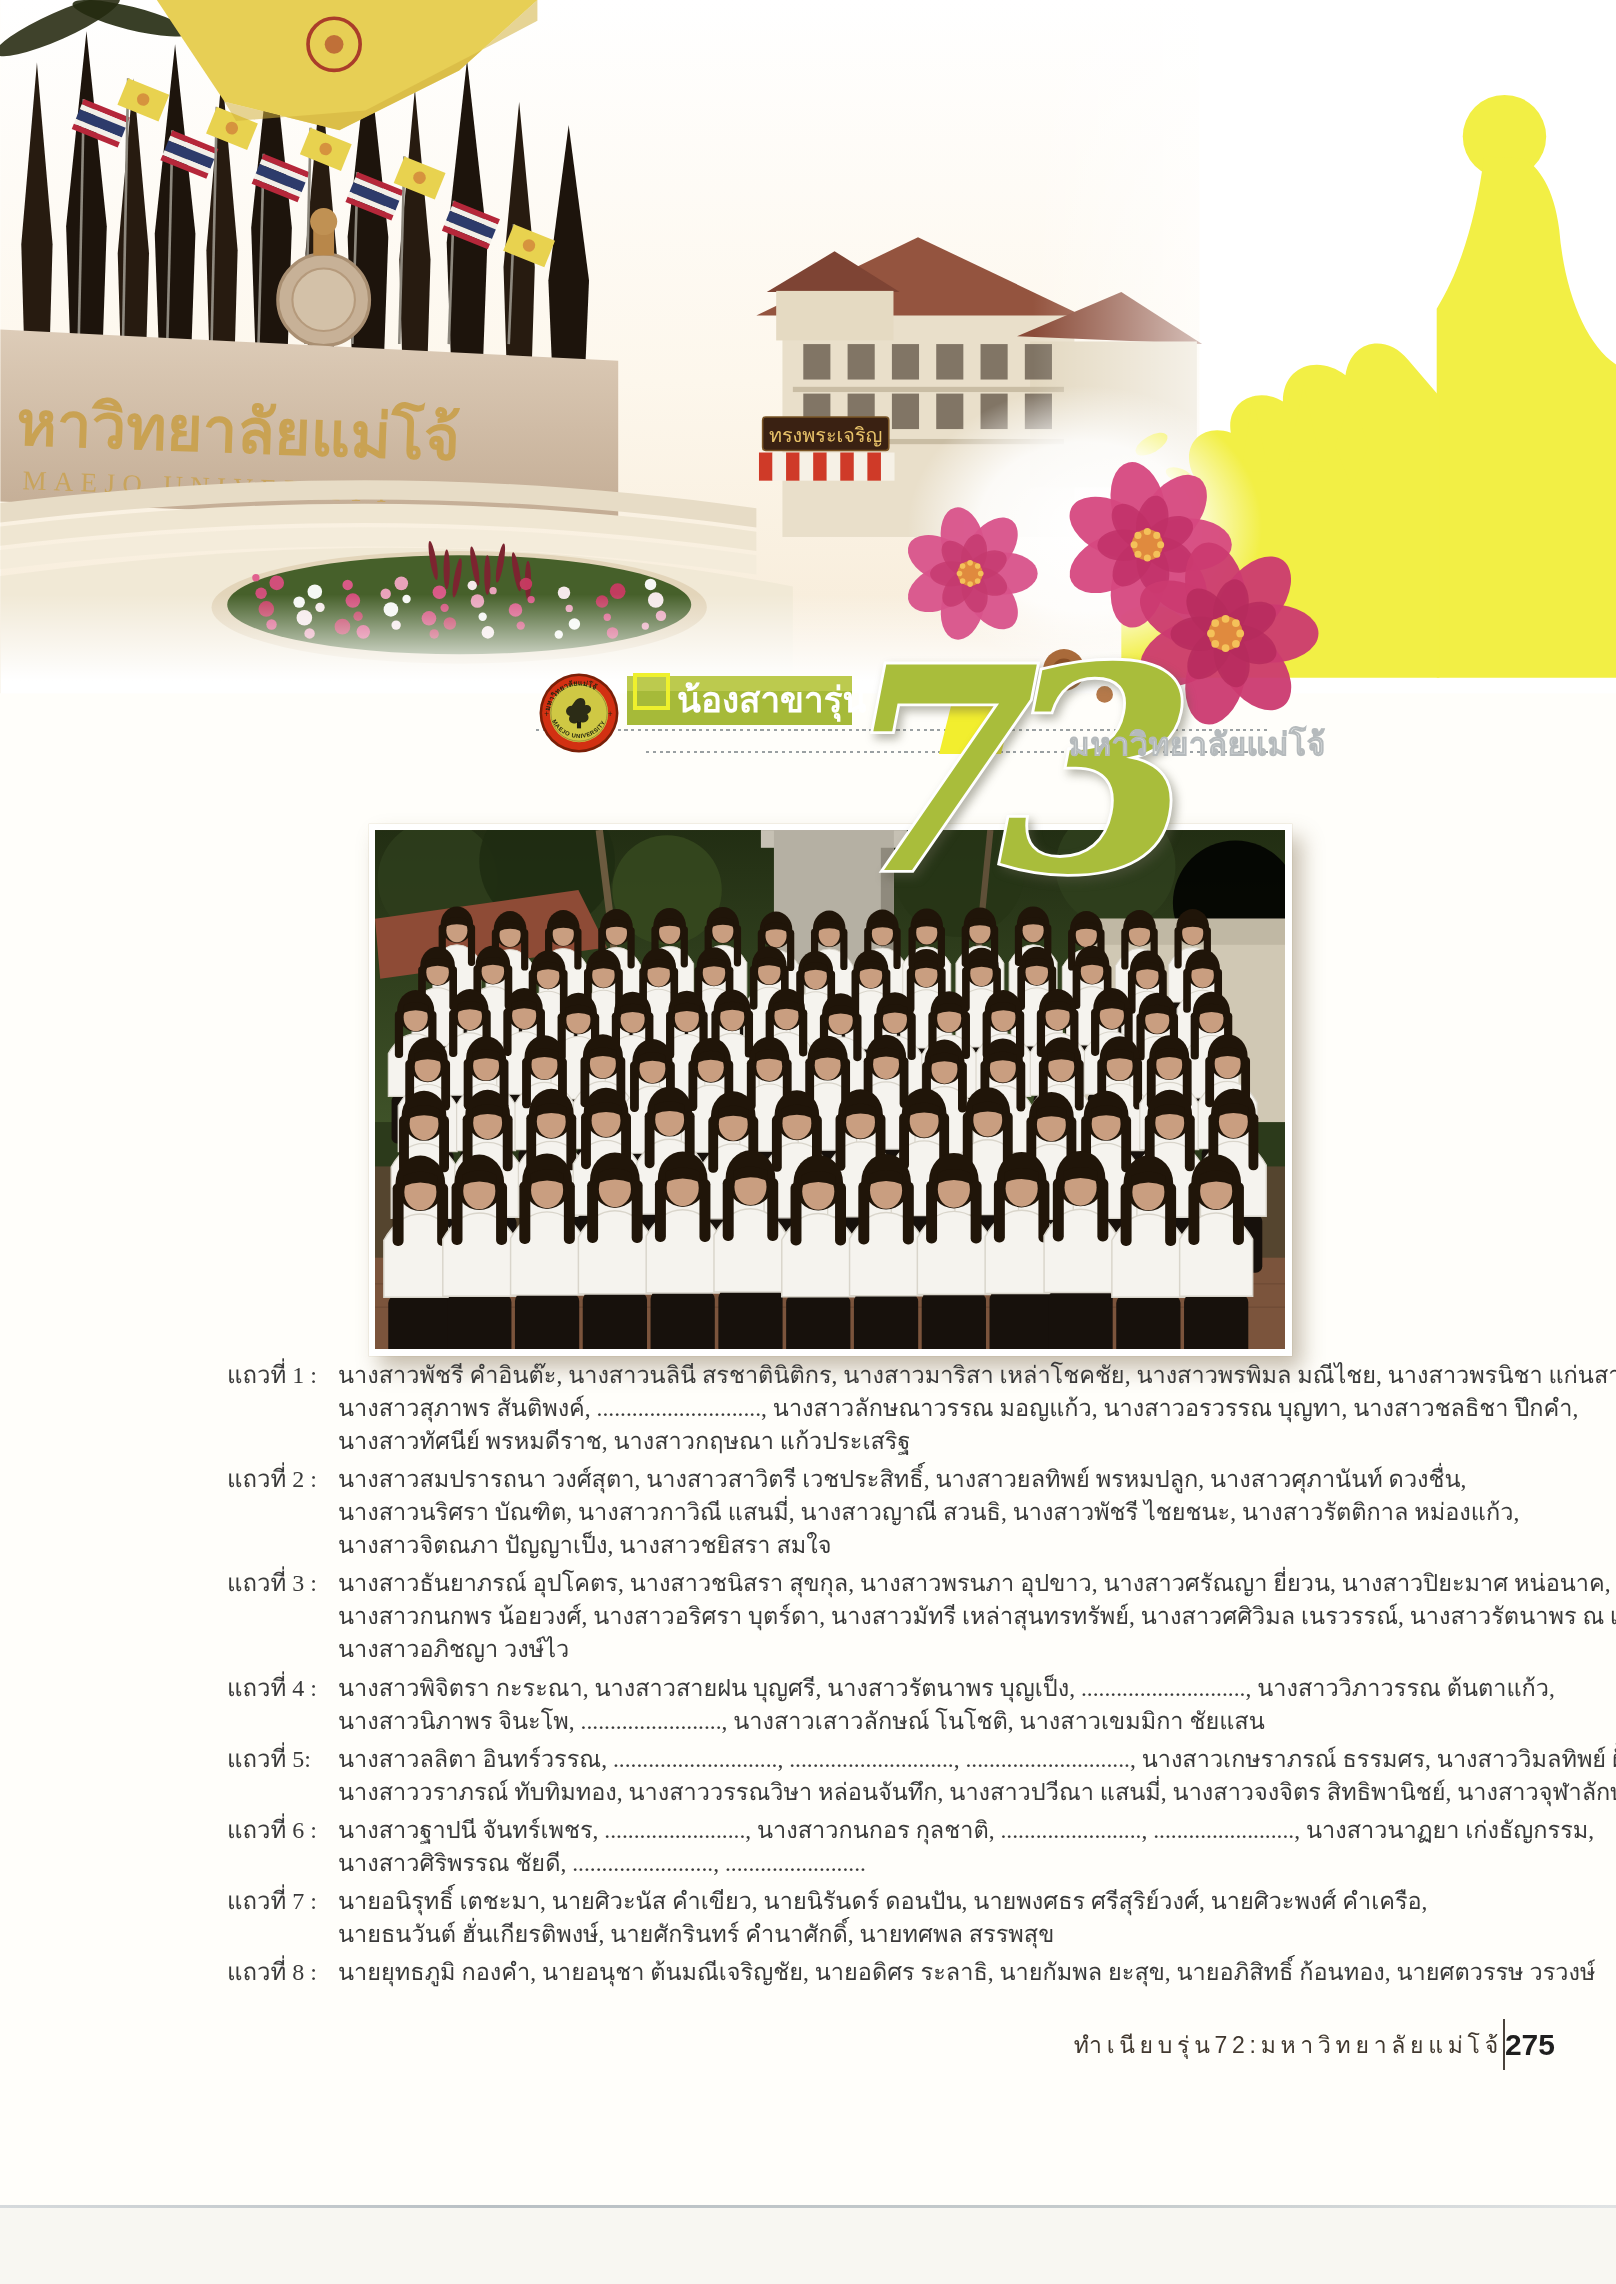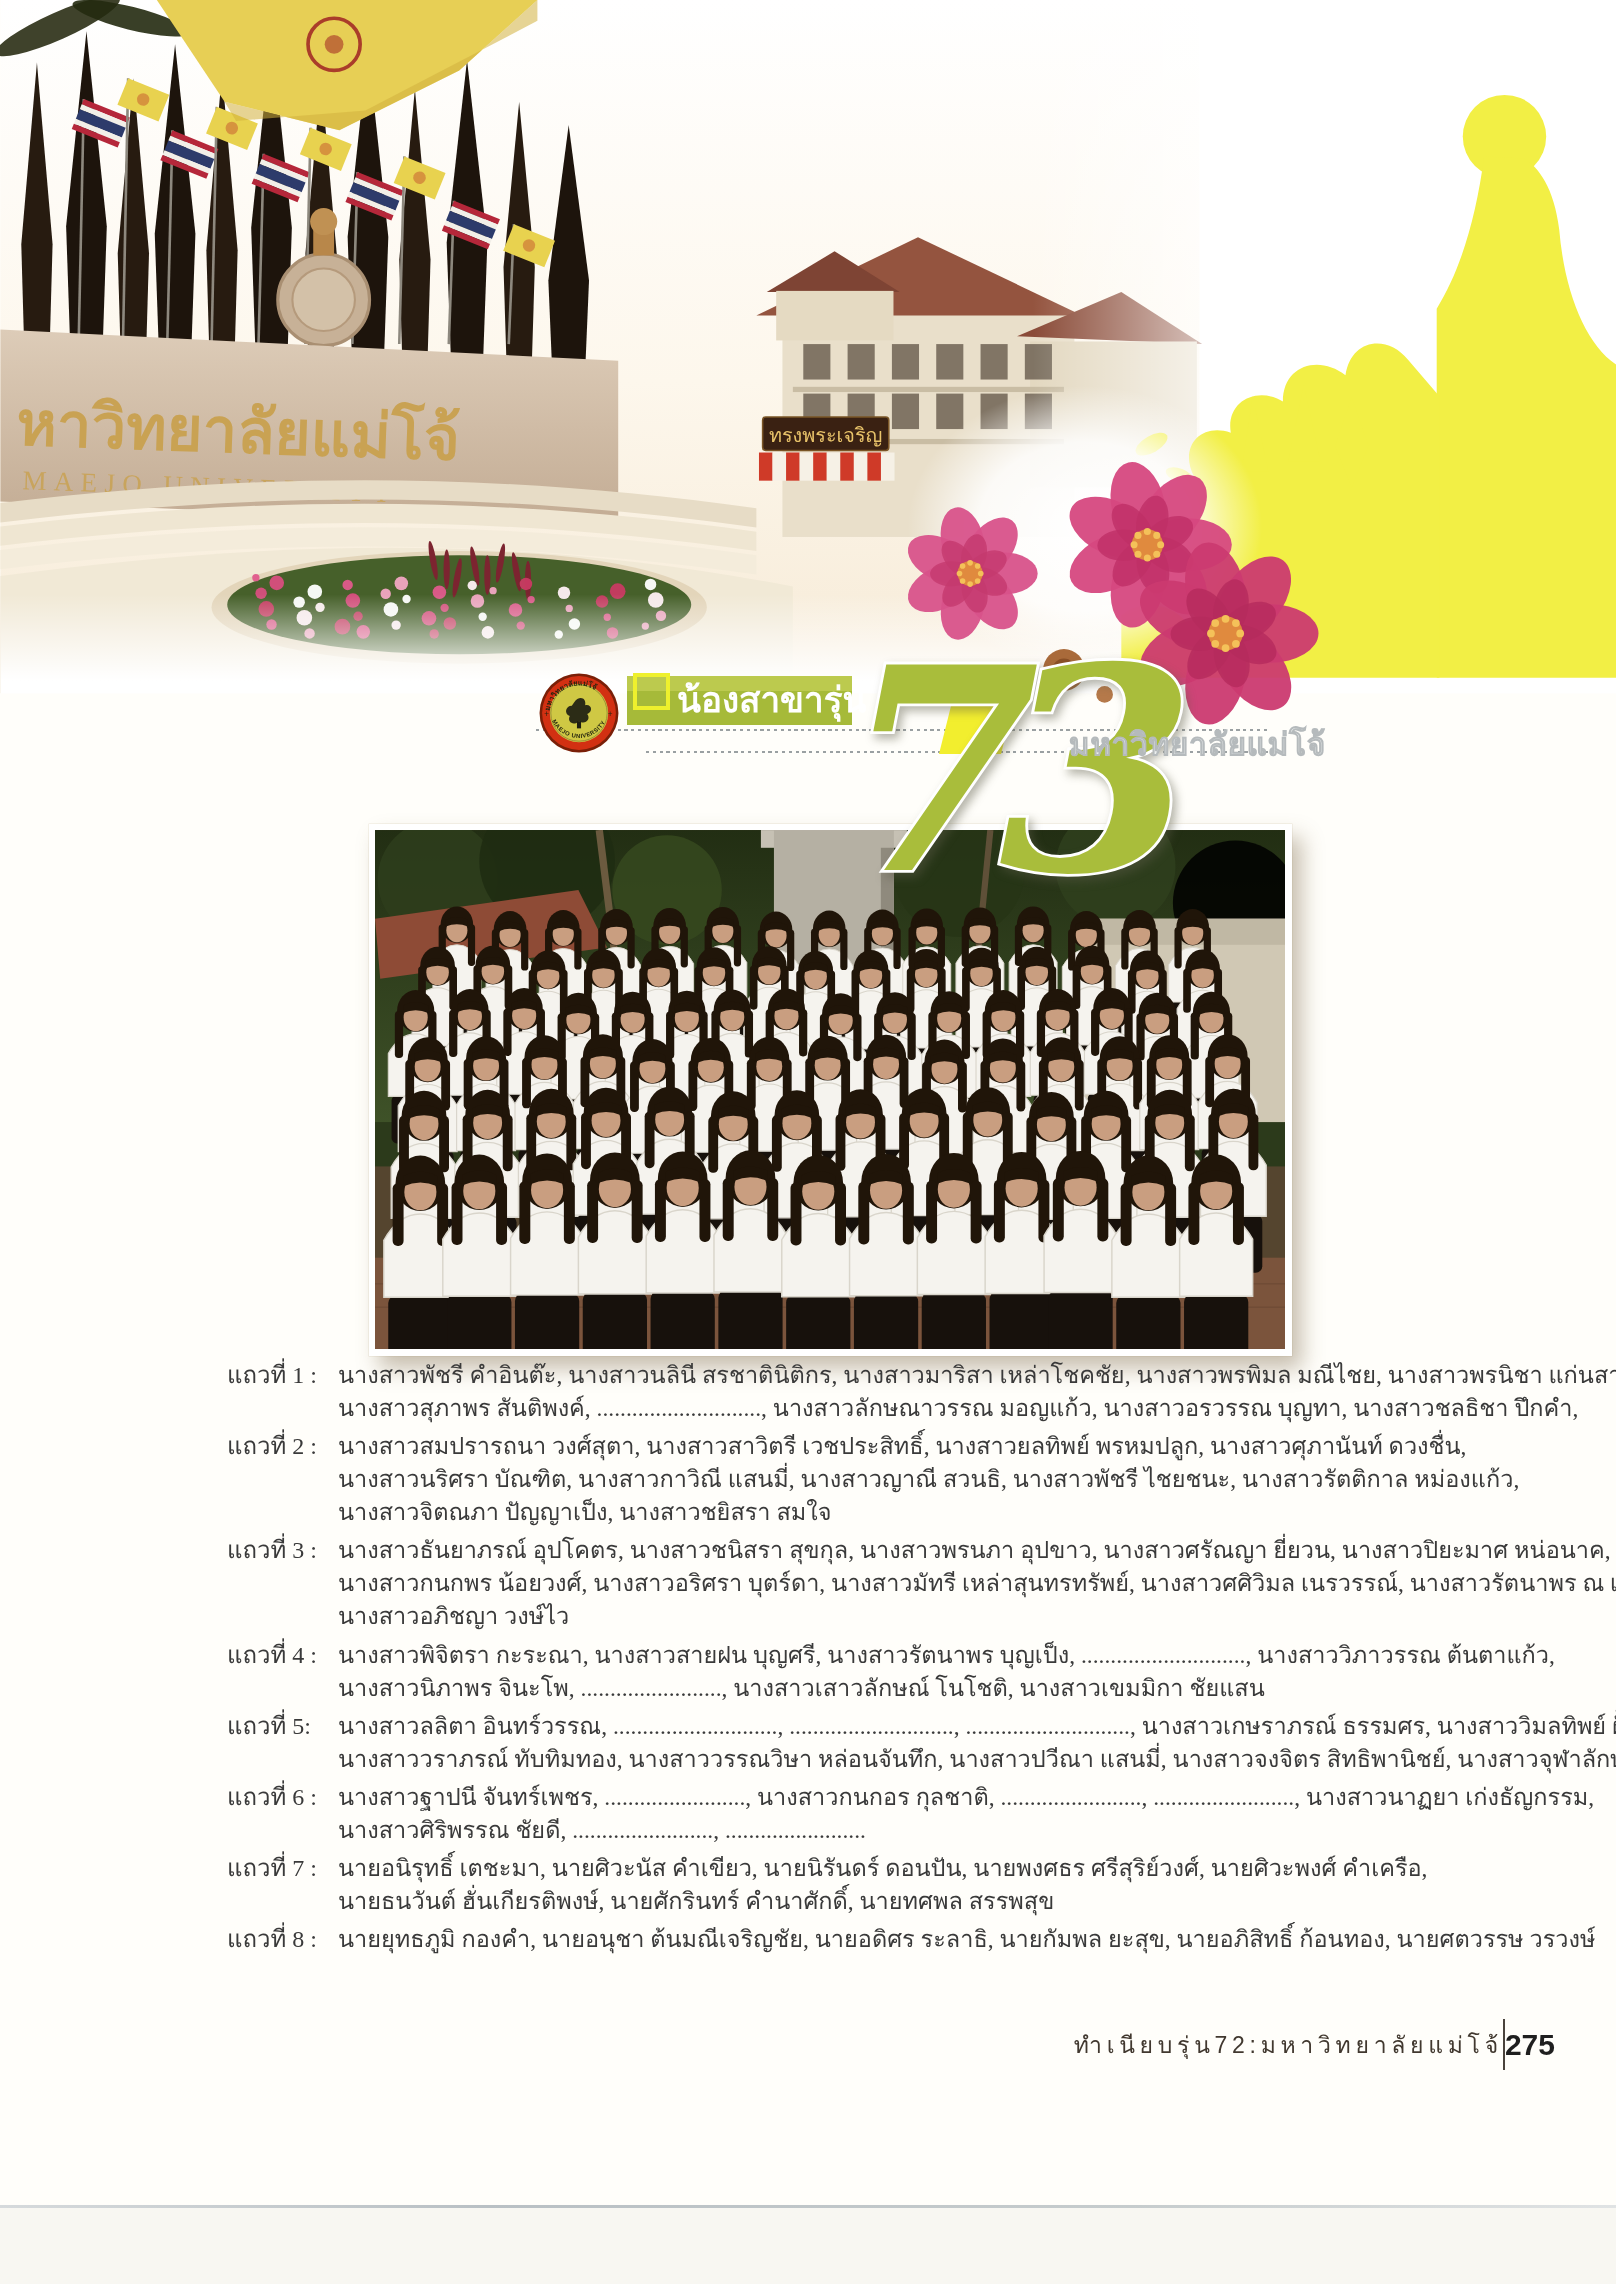--- a/index.html
+++ b/index.html
@@ -537,20 +537,21 @@
   <div class="big-number">73</div>
 
   <div class="uni-outline">มหาวิทยาลัยแม่โจ้</div>
 
   <div class="names">
     <div class="name-row">
       <div class="row-label">แถวที่ 1 :</div>
       <div class="row-lines">
         <div class="nline">นางสาวพัชรี คำอินต๊ะ, นางสาวนลินี สรชาตินิติกร, นางสาวมาริสา เหล่าโชคชัย, นางสาวพรพิมล มณีไชย, นางสาวพรนิชา แก่นสา,</div>
         <div class="nline">นางสาวสุภาพร สันติพงค์, ............................, นางสาวลักษณาวรรณ มอญแก้ว, นางสาวอรวรรณ บุญทา, นางสาวชลธิชา ปึกคำ,</div>
+        <div class="nline">นางสาวทัศนีย์ พรหมดีราช, นางสาวกฤษณา แก้วประเสริฐ</div>
       </div>
     </div>
     <div class="name-row">
       <div class="row-label">แถวที่ 2 :</div>
       <div class="row-lines">
         <div class="nline">นางสาวสมปรารถนา วงศ์สุตา, นางสาวสาวิตรี เวชประสิทธิ์, นางสาวยลทิพย์ พรหมปลูก, นางสาวศุภานันท์ ดวงชื่น,</div>
         <div class="nline">นางสาวนริศรา บัณฑิต, นางสาวกาวิณี แสนมี่, นางสาวญาณี สวนธิ, นางสาวพัชรี ไชยชนะ, นางสาวรัตติกาล หม่องแก้ว,</div>
         <div class="nline">นางสาวจิตณภา ปัญญาเป็ง, นางสาวชยิสรา สมใจ</div>
       </div>
     </div>

